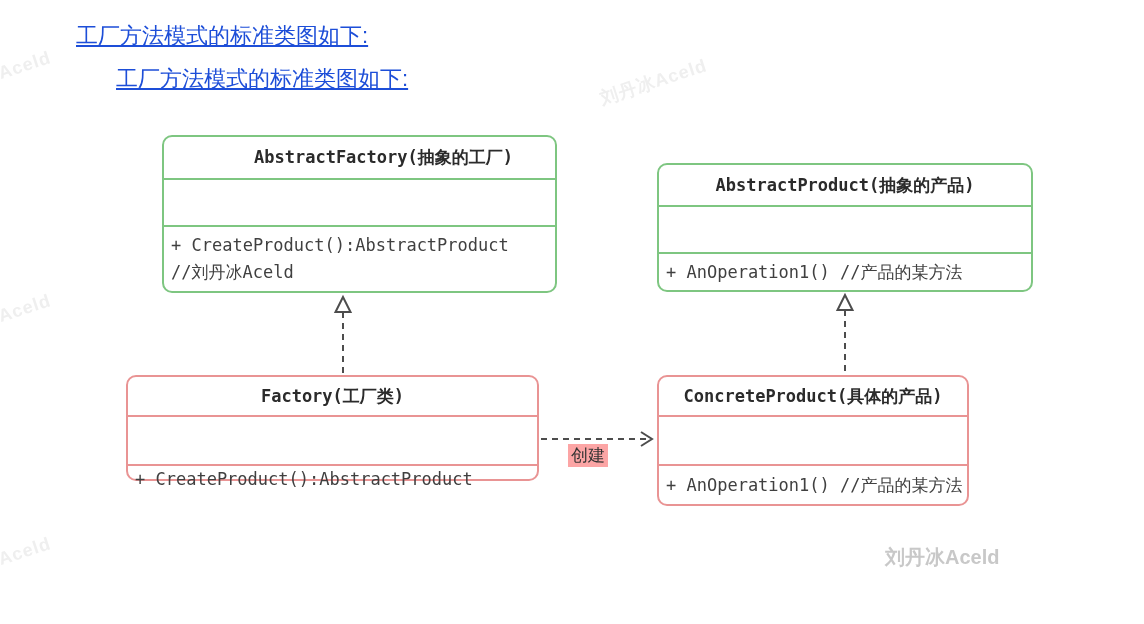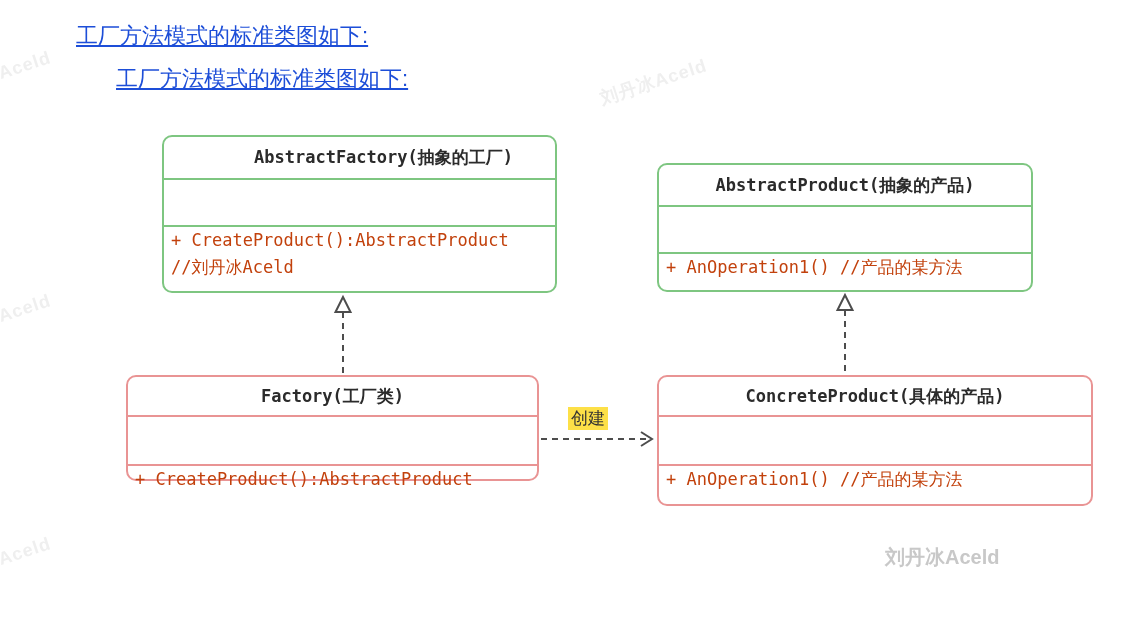--- a/index.html
+++ b/index.html
@@ -48,49 +48,49 @@
   }
   .uml .title {
     display: flex; align-items: center; justify-content: center;
     font-weight: bold; font-size: 17px; color: #2b2b2b;
     border-bottom: 2px solid; border-color: inherit;
     flex: none; white-space: nowrap;
   }
   .uml .attrs { flex: none; border-bottom: 2px solid; border-color: inherit; }
   .uml .methods {
     flex: 1;
-    display: flex; flex-direction: column; 
-    font-size: 17px; color: #c2410c;
+    display: flex; flex-direction: column; justify-content: center;
+    font-size: 17px; color: #404040;
     padding-left: 7px; line-height: 27px;
   }
   .methods .line { display: block; white-space: nowrap; }
   .uml.green { border-color: #7ec681; }
   .uml.red   { border-color: #e99494; }
 
   #box-abstract-factory { left: 162px; top: 135px; width: 395px; height: 158px; }
   #box-abstract-factory .title { height: 41px; padding-left: 48px; }
   #box-abstract-factory .attrs { height: 45px; }
 
   #box-abstract-product { left: 657px; top: 163px; width: 376px; height: 129px; }
   #box-abstract-product .title { height: 40px; }
   #box-abstract-product .attrs { height: 45px; }
 
   #box-factory { left: 126px; top: 375px; width: 413px; height: 106px; }
   #box-factory .title { height: 38px; }
   #box-factory .attrs { height: 47px; }
 
-  #box-concrete-product { left: 657px; top: 375px; width: 436px; height: 131px; }
+  #box-concrete-product { left: 657px; top: 375px; width: 312px; height: 131px; }
   #box-concrete-product .title { height: 38px; }
   #box-concrete-product .attrs { height: 47px; }
 
   svg.overlay { position: absolute; left: 0; top: 0; z-index: 1; }
 
   .create-label {
-    position: absolute; left: 568px; top: 407px;
-    background: #fde047;
+    position: absolute; left: 568px; top: 444px;
+    background: #fca5a5;
     font-size: 17px; color: #333333;
     padding: 0 3px; z-index: 3; white-space: nowrap;
   }
 </style>
 </head>
 <body>
 
 <div class="heading" id="heading-1">工厂方法模式的标准类图如下:</div>
 <div class="heading" id="heading-2">工厂方法模式的标准类图如下:</div>
 

